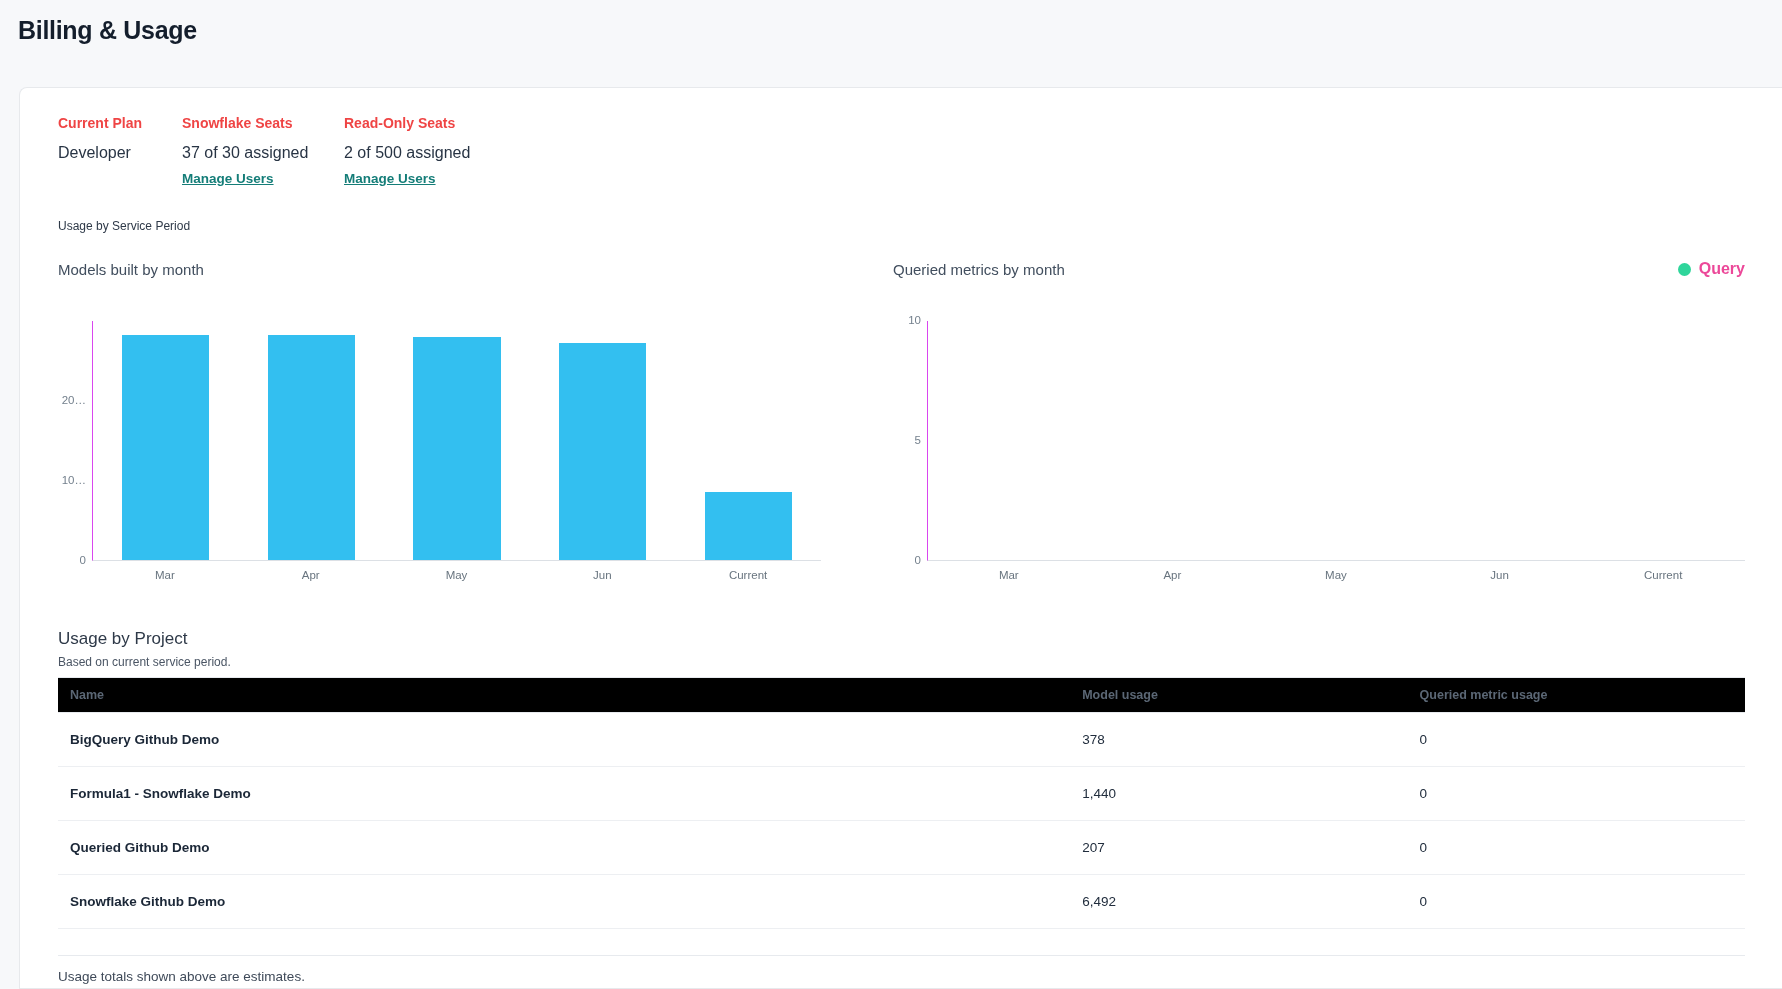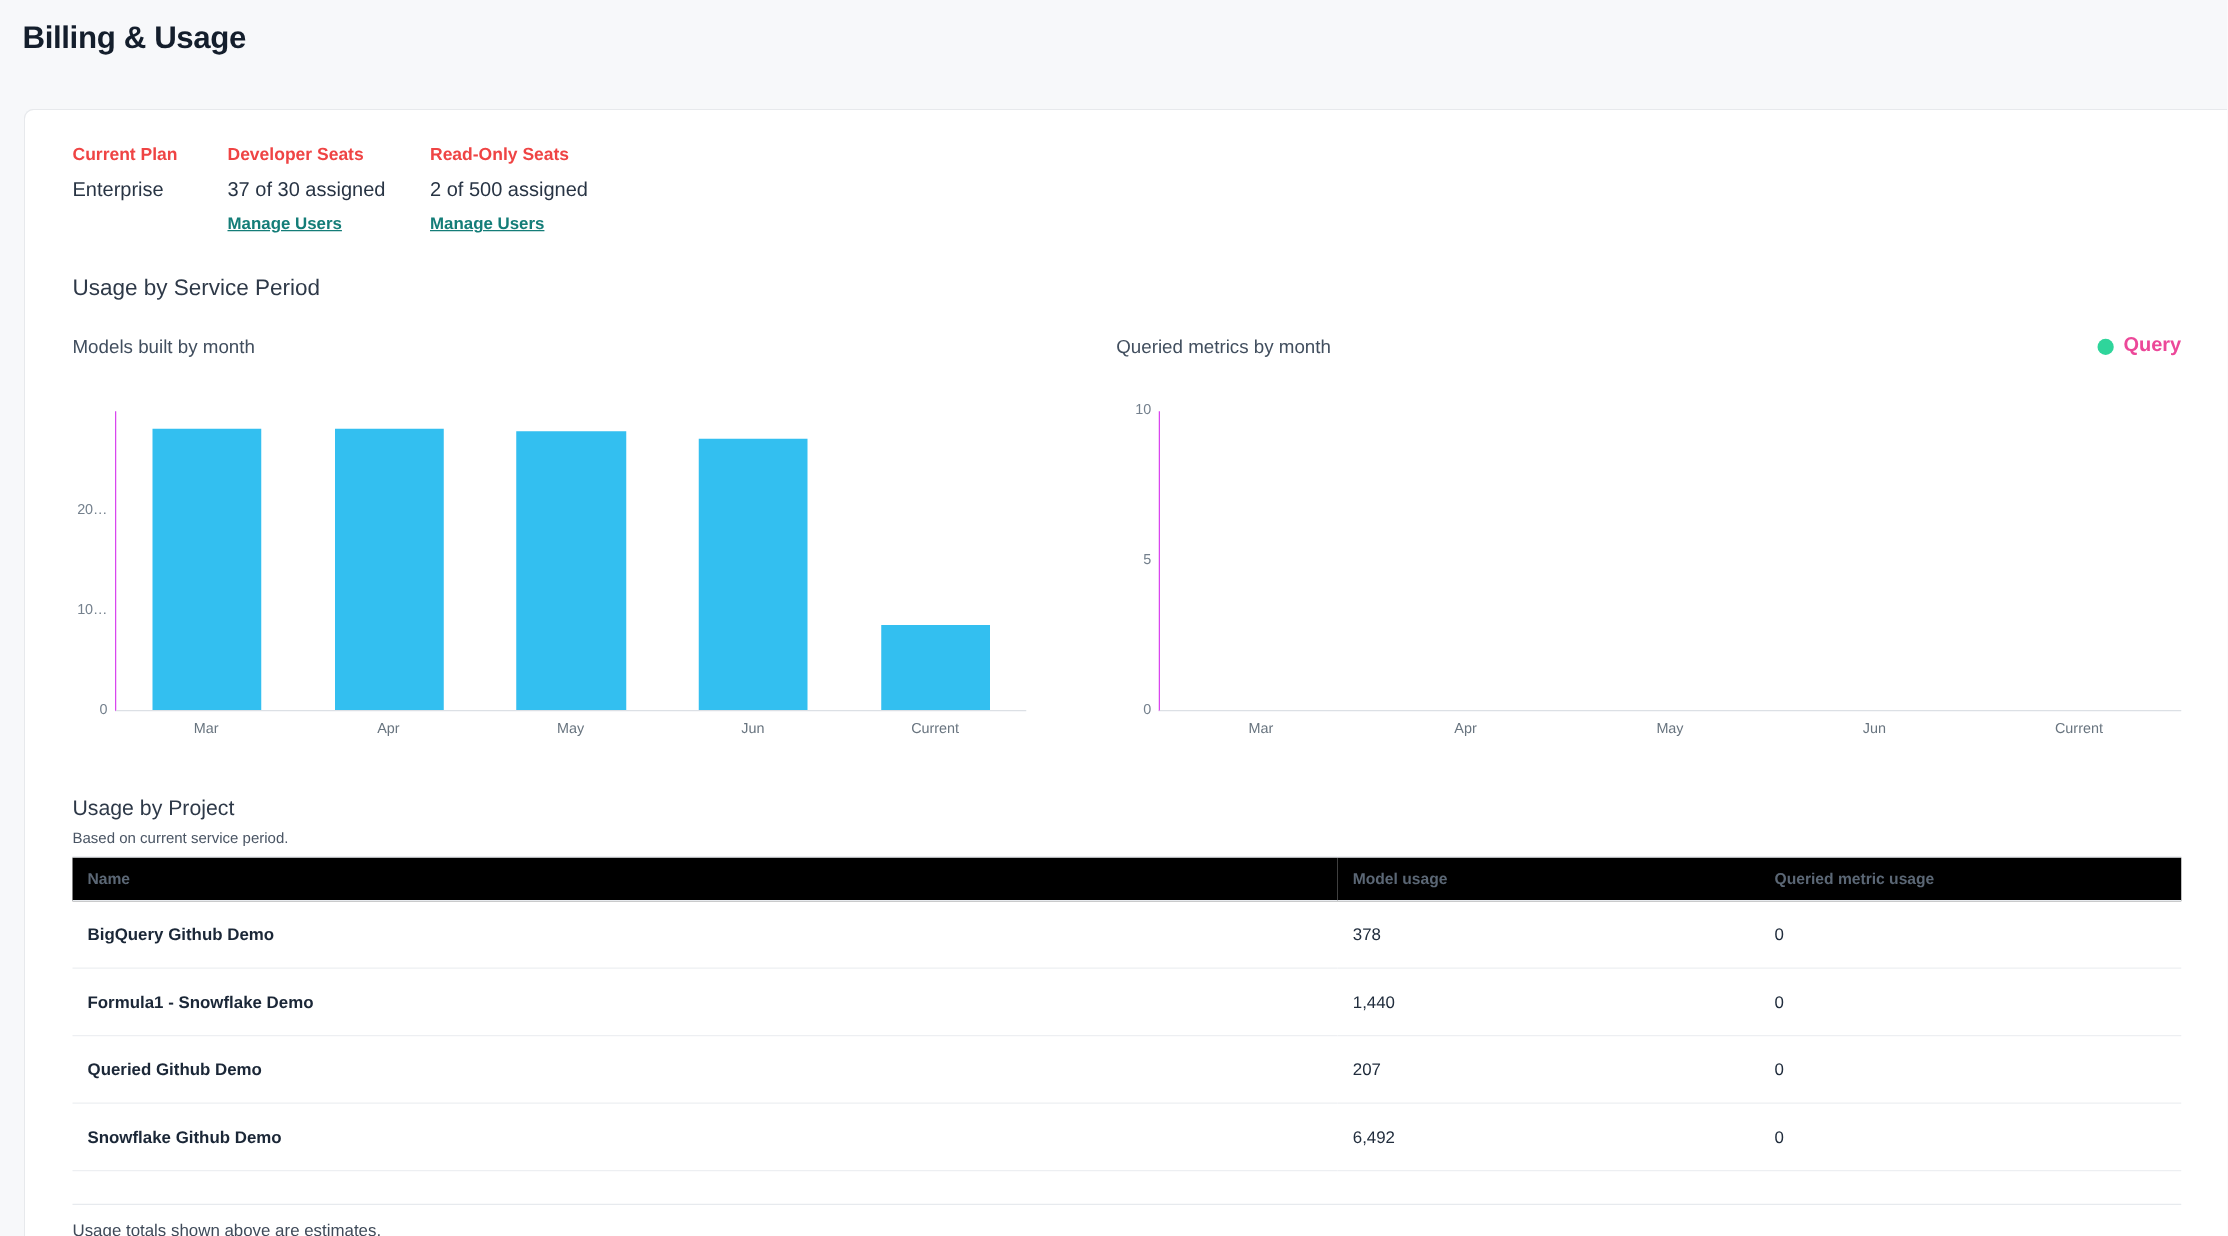--- a/index.html
+++ b/index.html
@@ -28,21 +28,21 @@
   .plan-col:nth-child(1) { width: 124px; }
   .plan-col:nth-child(2) { width: 162px; }
   .plan-label { font-size: 14px; font-weight: 700; color: #ef4444; margin-bottom: 13px; }
   .plan-value { font-size: 16px; color: #283444; }
   .plan-link {
     display: inline-block; margin-top: 9px;
     font-size: 13.5px; font-weight: 600; color: #147d78;
     text-decoration: underline; cursor: pointer;
   }
   
-  .section-title { margin: 0; font-size: 18px; font-weight: 400; color: #2e3948; }
+  .section-title { margin: 0; font-size: 12px; font-weight: 400; color: #2e3948; }
   #service-period-title { margin-top: 32px; }
   #project-title { margin-top: 48px; font-size: 17px; }
   .section-subtitle { margin-top: 6px; font-size: 12px; color: #4a5564; }
   
   .charts-row { display: grid; grid-template-columns: 763px 1fr; column-gap: 72px; margin-top: 26px; }
   .chart-title-row { display: flex; justify-content: space-between; align-items: center; height: 20px; }
   .chart-title { font-size: 15px; color: #414e5e; }
   .legend { display: flex; align-items: center; gap: 8px; cursor: pointer; }
   .legend-dot { width: 13px; height: 13px; border-radius: 50%; background: #2fd59b; }
   .legend-label { font-size: 16px; font-weight: 700; color: #ec4899; }
@@ -84,24 +84,24 @@
 <div class="page">
   <div class="page-header">
     <h1>Billing &amp; Usage</h1>
   </div>
 
   <div class="card">
 
     <div class="plan-row">
       <div class="plan-col">
         <div class="plan-label">Current Plan</div>
-        <div class="plan-value">Enterprise</div>
+        <div class="plan-value">Developer</div>
       </div>
       <div class="plan-col">
-        <div class="plan-label">Developer Seats</div>
+        <div class="plan-label">Snowflake Seats</div>
         <div class="plan-value">37 of 30 assigned</div>
         <a class="plan-link">Manage Users</a>
       </div>
       <div class="plan-col">
         <div class="plan-label">Read-Only Seats</div>
         <div class="plan-value">2 of 500 assigned</div>
         <a class="plan-link">Manage Users</a>
       </div>
     </div>
 

